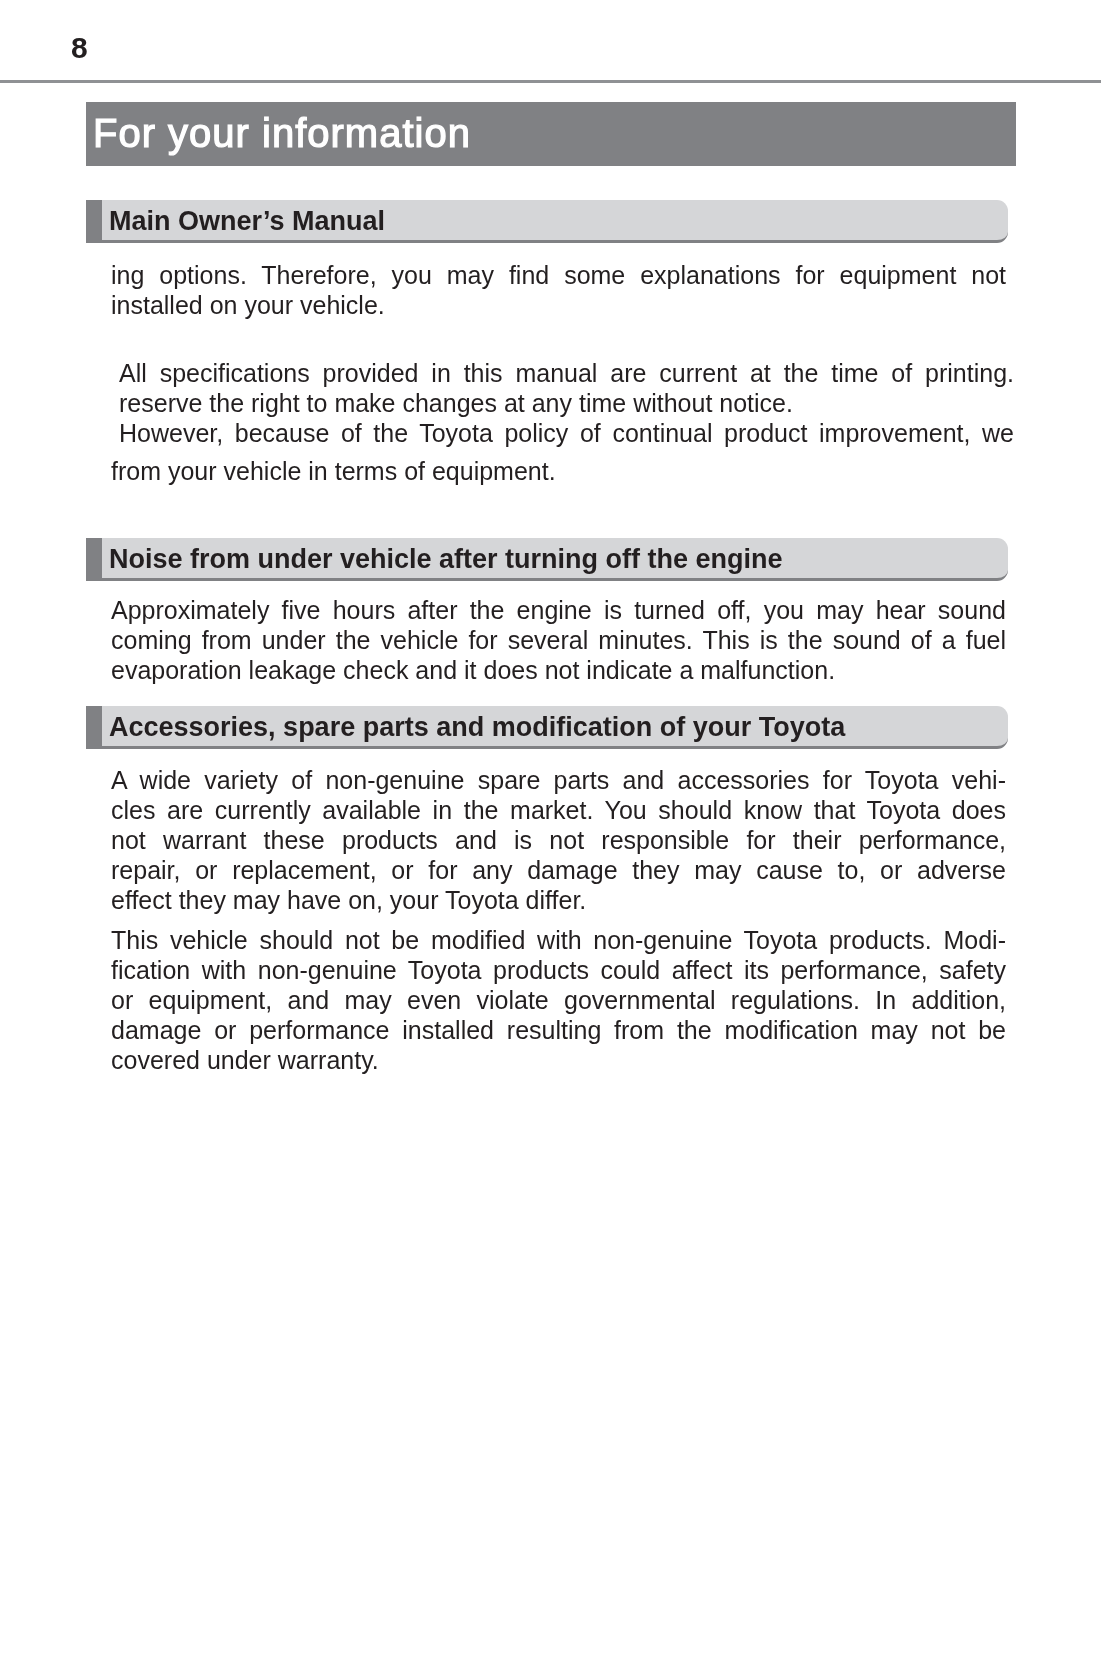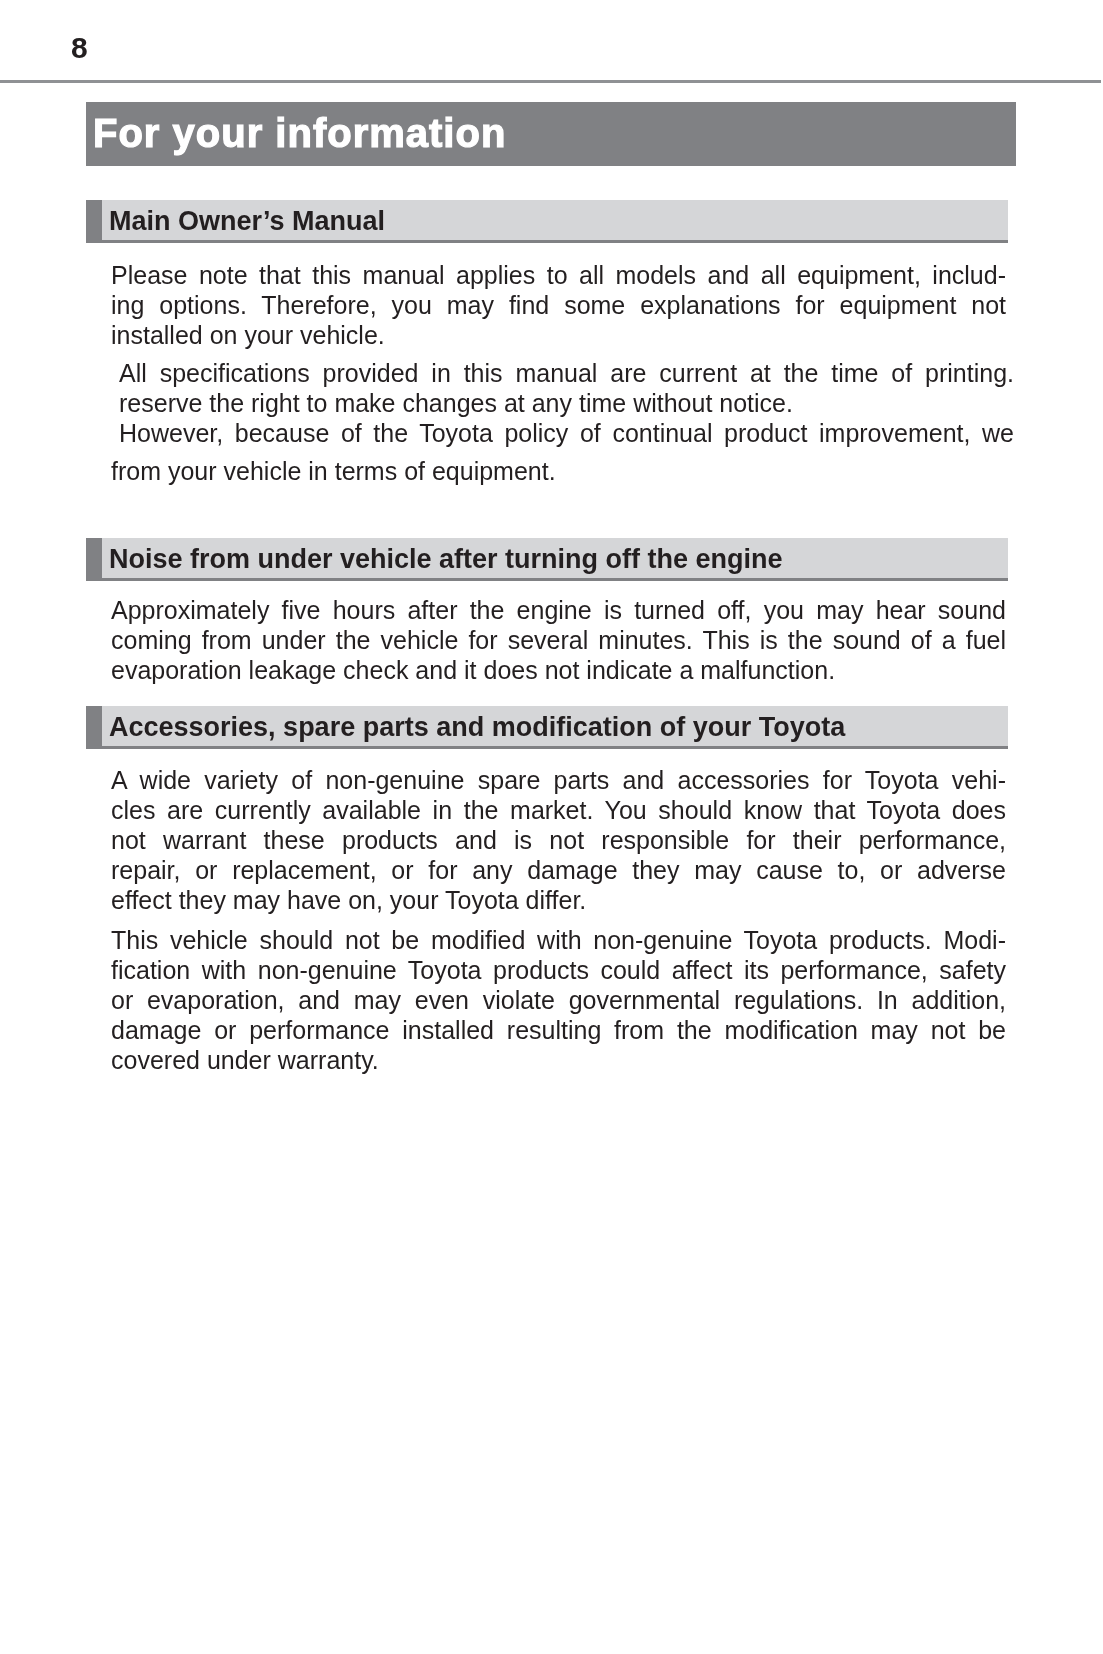--- a/index.html
+++ b/index.html
@@ -15,30 +15,31 @@
   .top-rule {
     position: absolute; left: 0; top: 80px; width: 1101px; height: 3px;
     background: #8f9194;
   }
   .title-bar {
     position: absolute; left: 86px; top: 102px; width: 930px; height: 64px;
     background: #808184;
   }
   .title-text {
     position: absolute; left: 7px; top: 9px;
-    font-family: "Liberation Sans", sans-serif; font-weight: 700;
+    font-family: "Liberation Sans", sans-serif; font-weight: 400;
     font-size: 40px; line-height: 44px; color: #ffffff;
     letter-spacing: 1px;
     -webkit-text-stroke: 1.2px #ffffff;
   }
   .sub-bar {
     position: absolute; left: 86px; width: 922px; height: 40px;
     background: #d5d6d8;
     border-bottom: 3px solid #808184;
     box-sizing: content-box;
+    border-radius: 11px;
   }
   .sub-accent {
     position: absolute; left: 0; top: 0; width: 16px; height: 43px;
     background: #808184;
   }
   .sub-text {
     position: absolute; left: 23px; top: 4px;
     font-family: "Liberation Sans", sans-serif; font-weight: bold;
     font-size: 27px; line-height: 34px; color: #231f20;
     white-space: nowrap;
@@ -60,21 +61,20 @@
 <div class="title-bar">
   <div class="title-text">For your information</div>
 </div>
 
 <div class="sub-bar" style="top:200px;">
   <div class="sub-accent"></div>
   <div class="sub-text">Main Owner’s Manual</div>
 </div>
 
 <div class="para" style="top:260px;">
-  <span class="line j">Please note that this manual applies to all models and all equipment, includ-</span>
   <span class="line j">ing options. Therefore, you may find some explanations for equipment not</span>
   <span class="line">installed on your vehicle.</span>
 </div>
 
 <div class="para" style="top:358px;margin-left:8px;">
   <span class="line j">All specifications provided in this manual are current at the time of printing.</span>
   <span class="line">reserve the right to make changes at any time without notice.</span>
   <span class="line j">However, because of the Toyota policy of continual product improvement, we</span>
 </div>
 
@@ -102,16 +102,16 @@
   <span class="line j">A wide variety of non-genuine spare parts and accessories for Toyota vehi-</span>
   <span class="line j">cles are currently available in the market. You should know that Toyota does</span>
   <span class="line j">not warrant these products and is not responsible for their performance,</span>
   <span class="line j">repair, or replacement, or for any damage they may cause to, or adverse</span>
   <span class="line">effect they may have on, your Toyota differ.</span>
 </div>
 
 <div class="para" style="top:925px;">
   <span class="line j">This vehicle should not be modified with non-genuine Toyota products. Modi-</span>
   <span class="line j">fication with non-genuine Toyota products could affect its performance, safety</span>
-  <span class="line j">or evaporation, and may even violate governmental regulations. In addition,</span>
+  <span class="line j">or equipment, and may even violate governmental regulations. In addition,</span>
   <span class="line j">damage or performance installed resulting from the modification may not be</span>
   <span class="line">covered under warranty.</span>
 </div>
 
 </body></html>

